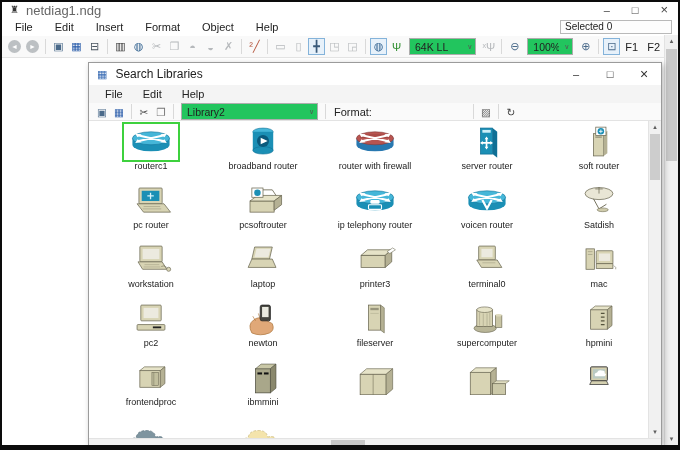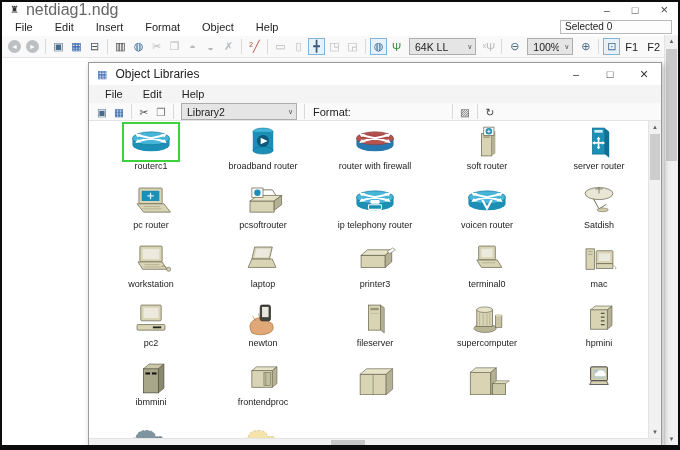--- a/index.html
+++ b/index.html
@@ -3,36 +3,36 @@
 <meta charset="utf-8">
 <style>
   * { margin:0; padding:0; box-sizing:border-box; }
   body { font-family:"Liberation Sans", sans-serif; }
   .frame { position:relative; width:680px; height:450px; background:#0c0c0c; overflow:hidden; }
   .win { position:absolute; left:2px; top:2px; width:676px; height:443px; background:#ffffff; overflow:hidden; }
 
   
   .titlebar { position:absolute; left:0; top:0; right:0; height:16px; background:#fff; display:flex; align-items:center; padding-left:8px; gap:7px; }
   .app-ico { font-size:10px; color:#333; line-height:10px; }
-  .title-text { font-size:16px; color:#666; }
+  .title-text { font-size:13px; color:#666; }
   .winctl { position:absolute; right:10px; top:0; height:16px; display:flex; gap:22px; align-items:center; color:#444; }
   .winctl span { font-size:11px; line-height:16px; cursor:default; }
   .winctl .cl { font-size:13px; }
 
   .menubar { position:absolute; left:2px; top:17px; height:16px; display:flex; align-items:center; }
   .mi { font-size:11px; color:#222; padding:0 11px; }
   .selbox { position:absolute; right:6px; top:18px; width:112px; height:14px; border:1px solid #b9b9b9; background:#fdfdfd; font-size:10px; color:#222; padding:0 4px; line-height:12px; }
 
   .toolbar { position:absolute; left:0; top:34px; right:14px; height:22px; background:#f9f9f9; border-bottom:1px solid #e4e4e4; display:flex; align-items:center; padding-left:4px; gap:1px; }
   .tbtn { min-width:17px; height:17px; display:flex; align-items:center; justify-content:center; font-size:11px; color:#4a5560; cursor:default; }
   .tbtn.dim { color:#b6b9bc; }
   .tbtn.active { border:1px solid #84b3da; background:#e7f1fa; }
   .tbtn.circle { width:13px; min-width:13px; height:13px; border-radius:50%; background:#bcc0c3; color:#fff; font-size:7px; margin:0 2px; }
   .sep { width:1px; height:15px; background:#d9d9d9; margin:0 3px; flex:none; }
-  .combo { height:17px; border:1px solid #adadad; background:#e5e5e5; display:flex; align-items:center; font-size:10.5px; color:#222; padding:0 3px 0 5px; margin:0 3px; }
+  .combo { height:17px; border:1px solid #adadad; background:#22c55e; display:flex; align-items:center; font-size:10.5px; color:#222; padding:0 3px 0 5px; margin:0 3px; }
   .combo .cv { flex:1; white-space:nowrap; overflow:hidden; }
   .combo .arr { font-size:7px; color:#555; margin-left:5px; }
   .flabel { font-size:11px; color:#222; margin:0 4px; }
   .overflowbtn { position:absolute; right:2px; top:40px; font-size:8px; color:#555; border-top:2px solid #777; line-height:8px; padding-top:1px; }
 
   .canvas { position:absolute; left:0; top:57px; right:14px; bottom:0; background:#fff; }
 
   .vscroll { position:absolute; right:0; top:33px; bottom:0; width:14px; background:#f0f0f0; border-left:1px solid #e2e2e2; }
   .vscroll .sarr { position:absolute; left:0; width:13px; text-align:center; font-size:7px; color:#5e5e5e; }
   .vscroll .thumb { position:absolute; left:1px; width:11px; background:#c9c9c9; }
@@ -139,40 +139,40 @@
 
     <div class="vscroll">
       <span class="sarr" style="top:2px">▴</span>
       <div class="thumb" style="top:14px;height:112px"></div>
       <span class="sarr" style="bottom:2px">▾</span>
     </div>
 
     <div class="dlg">
       <div class="dlg-title">
         <span class="dlg-ico">▦</span>
-        <span class="dlg-title-text">Object Libraries</span>
+        <span class="dlg-title-text">Search Libraries</span>
       </div>
       <div class="dlg-ctl">
         <span>–</span>
         <span>□</span>
         <span class="cl">×</span>
       </div>
       <div class="dlg-menu" id="dlg-menu">
           <span class="mi">File</span>
           <span class="mi">Edit</span>
           <span class="mi">Help</span>
         </div>
       <div class="dlg-toolbar" id="dlg-toolbar">
           <span class="tbtn" style="color: rgb(74, 106, 138);">▣</span>
           <span class="tbtn" style="color: rgb(36, 88, 168);">▦</span>
           <span class="sep"></span>
           <span class="tbtn" style="color: rgb(68, 68, 68);">✂</span>
           <span class="tbtn" style="color: rgb(119, 119, 119);">❐</span>
           <span class="sep"></span>
-          <div class="combo" style="width: 116px;">
+          <div class="combo" style="width: 137px;">
             <span class="cv">Library2</span>
             <span class="arr">∨</span>
           </div>
           <span class="sep"></span>
           <span class="flabel">Format:</span>
           <input class="search-input" type="text" value="" style="">
           <span class="sep"></span>
           <span class="tbtn" style="color: rgb(102, 102, 102);">▨</span>
           <span class="sep"></span>
           <span class="tbtn" style="color: rgb(68, 68, 68);">↻</span>
@@ -212,45 +212,45 @@
                   <path d="M12 13h32M18 10.5h20" stroke="#8f3a38" stroke-width=".7" fill="none"></path>
                   <path d="M15 11 41 17M41 11 15 17" stroke="#fff" stroke-width="2.2" stroke-linecap="round"></path>
                   <path d="M11 9l7 .6-4.5 3.4zM45 9l-7 .6 4.5 3.4zM11 19l7-.6-4.5-3.4zM45 19l-7-.6 4.5-3.4z" fill="#fff"></path>
                 </svg>
               </div>
               <div class="ilabel">router with firewall</div>
             </div>
             <div class="cell">
               <div class="iconbox">
                 <svg viewBox="0 0 56 36" width="52" height="34">
+                  <rect x="21" y="3" width="13" height="28" fill="#1b8fb5" stroke="#0f6f95" stroke-width=".8"></rect>
+                  <path d="M34 3l5 4v28l-5-4z" fill="#0f6f95"></path>
+                  <rect x="23" y="5" width="9" height="3" fill="#cdeef8"></rect>
+                  <path d="M27.5 14v10M22.5 19h10" stroke="#fff" stroke-width="1.8"></path>
+                  <path d="M27.5 12l2 3h-4zM27.5 26l2-3h-4zM20.5 19l3-2v4zM34.5 19l-3-2v4z" fill="#fff"></path>
+                </svg>
+              </div>
+              <div class="ilabel">server router</div>
+            </div>
+            <div class="cell">
+              <div class="iconbox">
+                <svg viewBox="0 0 56 36" width="52" height="34">
                   <rect x="22" y="9" width="11" height="24" fill="#d8d4b4" stroke="#6b6852" stroke-width=".8"></rect>
                   <path d="M33 9l4-3v24l-4 3z" fill="#b5b194"></path>
                   <rect x="24" y="12" width="7" height="1.5" fill="#98957c"></rect>
                   <rect x="24.5" y="2" width="11" height="9" fill="#fff" stroke="#6b6852" stroke-width=".8"></rect>
                   <circle cx="30" cy="6.5" r="3.5" fill="#1b8fb5"></circle>
                   <path d="M30 4.5v4M28 6.5h4" stroke="#fff" stroke-width=".9"></path>
                 </svg>
               </div>
               <div class="ilabel">soft router</div>
             </div>
             <div class="cell">
               <div class="iconbox">
                 <svg viewBox="0 0 56 36" width="52" height="34">
-                  <rect x="21" y="3" width="13" height="28" fill="#1b8fb5" stroke="#0f6f95" stroke-width=".8"></rect>
-                  <path d="M34 3l5 4v28l-5-4z" fill="#0f6f95"></path>
-                  <rect x="23" y="5" width="9" height="3" fill="#cdeef8"></rect>
-                  <path d="M27.5 14v10M22.5 19h10" stroke="#fff" stroke-width="1.8"></path>
-                  <path d="M27.5 12l2 3h-4zM27.5 26l2-3h-4zM20.5 19l3-2v4zM34.5 19l-3-2v4z" fill="#fff"></path>
-                </svg>
-              </div>
-              <div class="ilabel">server router</div>
-            </div>
-            <div class="cell">
-              <div class="iconbox">
-                <svg viewBox="0 0 56 36" width="52" height="34">
                   <rect x="15" y="4" width="25" height="17" rx="1" fill="#d8d4b4" stroke="#6b6852" stroke-width=".8"></rect>
                   <rect x="18" y="7" width="19" height="11" fill="#1b8fb5"></rect>
                   <path d="M27.5 9v7M24 12.5h7" stroke="#d6f2fa" stroke-width="1.4"></path>
                   <path d="M13 21h29l7 9H20z" fill="#d8d4b4" stroke="#6b6852" stroke-width=".8"></path>
                   <path d="M20 24h18M19 26.5h20" stroke="#a8a489" stroke-width=".8"></path>
                 </svg>
               </div>
               <div class="ilabel">pc router</div>
             </div>
             <div class="cell">
@@ -413,40 +413,40 @@
                   <path d="M19 8l5-4h18l-5 4z" fill="#e6e3c8" stroke="#6b6852" stroke-width=".7"></path>
                   <path d="M37 8l5-4v21l-5 4z" fill="#b5b194" stroke="#6b6852" stroke-width=".7"></path>
                   <path d="M30 12h4M30 16h4M30 20h4M30 24h4" stroke="#55533d" stroke-width="1.4"></path>
                 </svg>
               </div>
               <div class="ilabel">hpmini</div>
             </div>
             <div class="cell">
               <div class="iconbox">
                 <svg viewBox="0 0 56 36" width="52" height="34">
+                  <rect x="16" y="10" width="22" height="18" fill="#d8d4b4" stroke="#6b6852" stroke-width=".8"></rect>
+                  <path d="M16 10l5-4h22l-5 4z" fill="#e6e3c8" stroke="#6b6852" stroke-width=".7"></path>
+                  <path d="M38 10l5-4v18l-5 4z" fill="#b5b194" stroke="#6b6852" stroke-width=".7"></path>
+                  <rect x="29" y="12" width="7" height="14" fill="#c2bf9e" stroke="#6b6852" stroke-width=".6"></rect>
+                  <path d="M31 12v14" stroke="#6b6852" stroke-width=".5"></path>
+                </svg>
+              </div>
+              <div class="ilabel">frontendproc</div>
+            </div>
+            <div class="cell">
+              <div class="iconbox">
+                <svg viewBox="0 0 56 36" width="52" height="34">
                   <rect x="20" y="8" width="16" height="26" fill="#a9a78a" stroke="#4a4a3c" stroke-width=".8"></rect>
                   <path d="M20 8l6-5h16l-6 5z" fill="#c9c7a6" stroke="#4a4a3c" stroke-width=".6"></path>
                   <path d="M36 8l6-5v26l-6 5z" fill="#8a886d" stroke="#4a4a3c" stroke-width=".6"></path>
                   <rect x="22" y="12" width="5" height="2.2" fill="#111"></rect>
                   <rect x="29" y="12" width="5" height="2.2" fill="#111"></rect>
                 </svg>
               </div>
               <div class="ilabel">ibmmini</div>
-            </div>
-            <div class="cell">
-              <div class="iconbox">
-                <svg viewBox="0 0 56 36" width="52" height="34">
-                  <rect x="16" y="10" width="22" height="18" fill="#d8d4b4" stroke="#6b6852" stroke-width=".8"></rect>
-                  <path d="M16 10l5-4h22l-5 4z" fill="#e6e3c8" stroke="#6b6852" stroke-width=".7"></path>
-                  <path d="M38 10l5-4v18l-5 4z" fill="#b5b194" stroke="#6b6852" stroke-width=".7"></path>
-                  <rect x="29" y="12" width="7" height="14" fill="#c2bf9e" stroke="#6b6852" stroke-width=".6"></rect>
-                  <path d="M31 12v14" stroke="#6b6852" stroke-width=".5"></path>
-                </svg>
-              </div>
-              <div class="ilabel">frontendproc</div>
             </div>
             <div class="cell">
               <div class="iconbox">
                 <svg viewBox="0 0 56 36" width="52" height="34">
                   <rect x="12" y="14" width="28" height="22" fill="#d8d4b4" stroke="#6b6852" stroke-width=".8"></rect>
                   <path d="M12 14l7-6h28l-7 6z" fill="#e6e3c8" stroke="#6b6852" stroke-width=".7"></path>
                   <path d="M40 14l7-6v22l-7 6z" fill="#b5b194" stroke="#6b6852" stroke-width=".7"></path>
                   <path d="M26 14v22" stroke="#6b6852" stroke-width=".6"></path>
                 </svg>
               </div>

